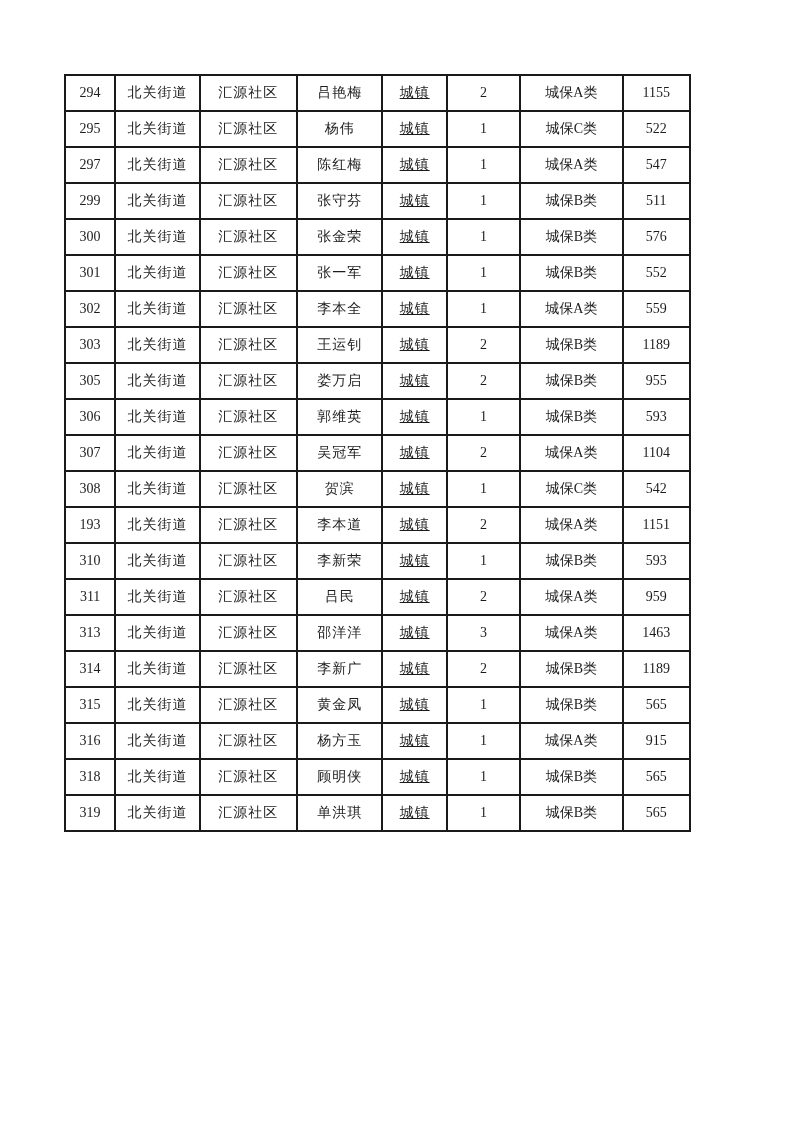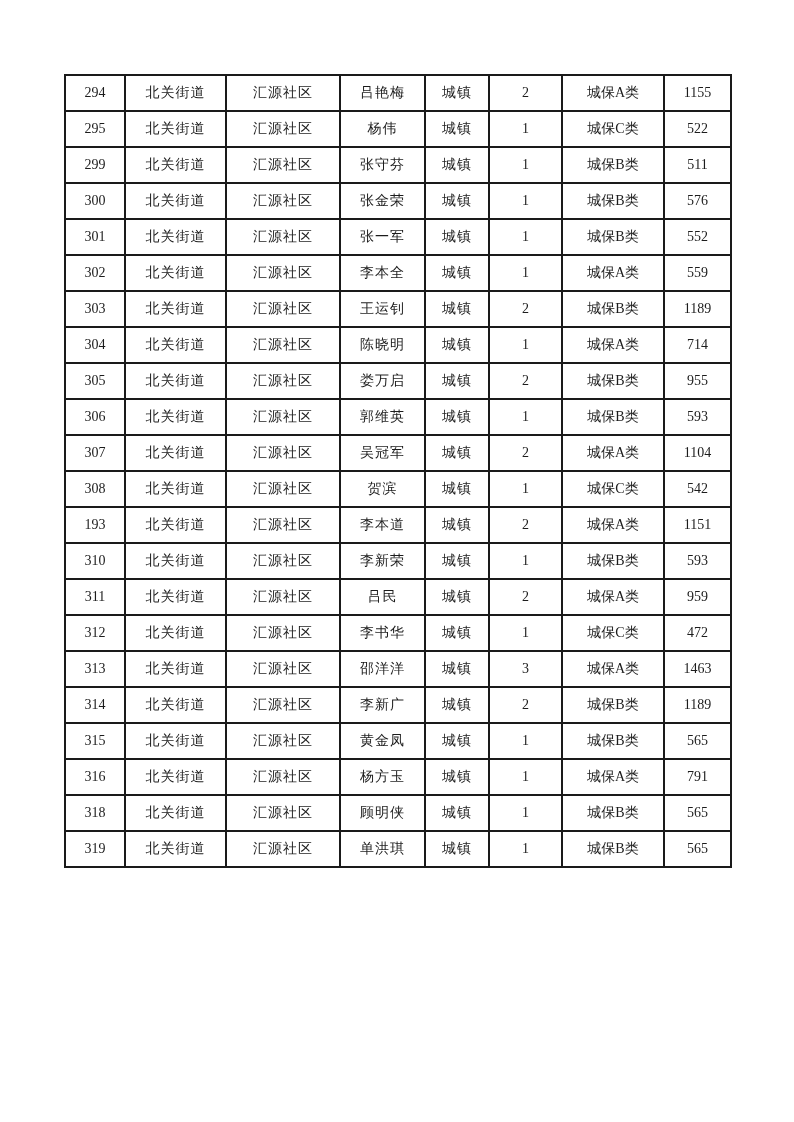--- a/index.html
+++ b/index.html
@@ -30,25 +30,25 @@
     height: 36px;
     text-align: center;
     vertical-align: middle;
     font-size: 14px;
     color: #1c1c1c;
     letter-spacing: 1px;
     overflow: hidden;
     white-space: nowrap;
   }
   
-  table.benefits td:nth-child(1) { width: 60px;  letter-spacing: 0; }
-  table.benefits td:nth-child(2) { width: 101px; }
-  table.benefits td:nth-child(3) { width: 114px; border-radius: 12px;  }
+  table.benefits td:nth-child(1) { width: 50px;  letter-spacing: 0; }
+  table.benefits td:nth-child(2) { width: 84px; }
+  table.benefits td:nth-child(3) { width: 97px; border-radius: 12px;  }
   table.benefits td:nth-child(4) { width: 85px;  }
-  table.benefits td:nth-child(5) { width: 64px;  }
+  table.benefits td:nth-child(5) { width: 64px; text-decoration: underline;  }
   table.benefits td:nth-child(6) { width: 73px;  letter-spacing: 0; }
   table.benefits td:nth-child(7) { width: 102px;  letter-spacing: 0; }
   table.benefits td:nth-child(8) { width: 67px;  letter-spacing: 0; }
 </style>
 </head>
 <body>
 
 <div class="page">
   <table class="benefits">
     <tbody>
@@ -66,20 +66,30 @@
     <td>295</td>
     <td>北关街道</td>
     <td>汇源社区</td>
     <td>杨伟</td>
     <td>城镇</td>
     <td>1</td>
     <td>城保C类</td>
     <td>522</td>
   </tr>
         <tr>
+    <td>297</td>
+    <td>北关街道</td>
+    <td>汇源社区</td>
+    <td>陈红梅</td>
+    <td>城镇</td>
+    <td>1</td>
+    <td>城保A类</td>
+    <td>547</td>
+  </tr>
+        <tr>
     <td>299</td>
     <td>北关街道</td>
     <td>汇源社区</td>
     <td>张守芬</td>
     <td>城镇</td>
     <td>1</td>
     <td>城保B类</td>
     <td>511</td>
   </tr>
         <tr>
@@ -114,30 +124,20 @@
   </tr>
         <tr>
     <td>303</td>
     <td>北关街道</td>
     <td>汇源社区</td>
     <td>王运钊</td>
     <td>城镇</td>
     <td>2</td>
     <td>城保B类</td>
     <td>1189</td>
-  </tr>
-        <tr>
-    <td>304</td>
-    <td>北关街道</td>
-    <td>汇源社区</td>
-    <td>陈晓明</td>
-    <td>城镇</td>
-    <td>1</td>
-    <td>城保A类</td>
-    <td>714</td>
   </tr>
         <tr>
     <td>305</td>
     <td>北关街道</td>
     <td>汇源社区</td>
     <td>娄万启</td>
     <td>城镇</td>
     <td>2</td>
     <td>城保B类</td>
     <td>955</td>
@@ -196,30 +196,20 @@
     <td>311</td>
     <td>北关街道</td>
     <td>汇源社区</td>
     <td>吕民</td>
     <td>城镇</td>
     <td>2</td>
     <td>城保A类</td>
     <td>959</td>
   </tr>
         <tr>
-    <td>312</td>
-    <td>北关街道</td>
-    <td>汇源社区</td>
-    <td>李书华</td>
-    <td>城镇</td>
-    <td>1</td>
-    <td>城保C类</td>
-    <td>472</td>
-  </tr>
-        <tr>
     <td>313</td>
     <td>北关街道</td>
     <td>汇源社区</td>
     <td>邵洋洋</td>
     <td>城镇</td>
     <td>3</td>
     <td>城保A类</td>
     <td>1463</td>
   </tr>
         <tr>
@@ -243,21 +233,21 @@
     <td>565</td>
   </tr>
         <tr>
     <td>316</td>
     <td>北关街道</td>
     <td>汇源社区</td>
     <td>杨方玉</td>
     <td>城镇</td>
     <td>1</td>
     <td>城保A类</td>
-    <td>791</td>
+    <td>915</td>
   </tr>
         <tr>
     <td>318</td>
     <td>北关街道</td>
     <td>汇源社区</td>
     <td>顾明侠</td>
     <td>城镇</td>
     <td>1</td>
     <td>城保B类</td>
     <td>565</td>

